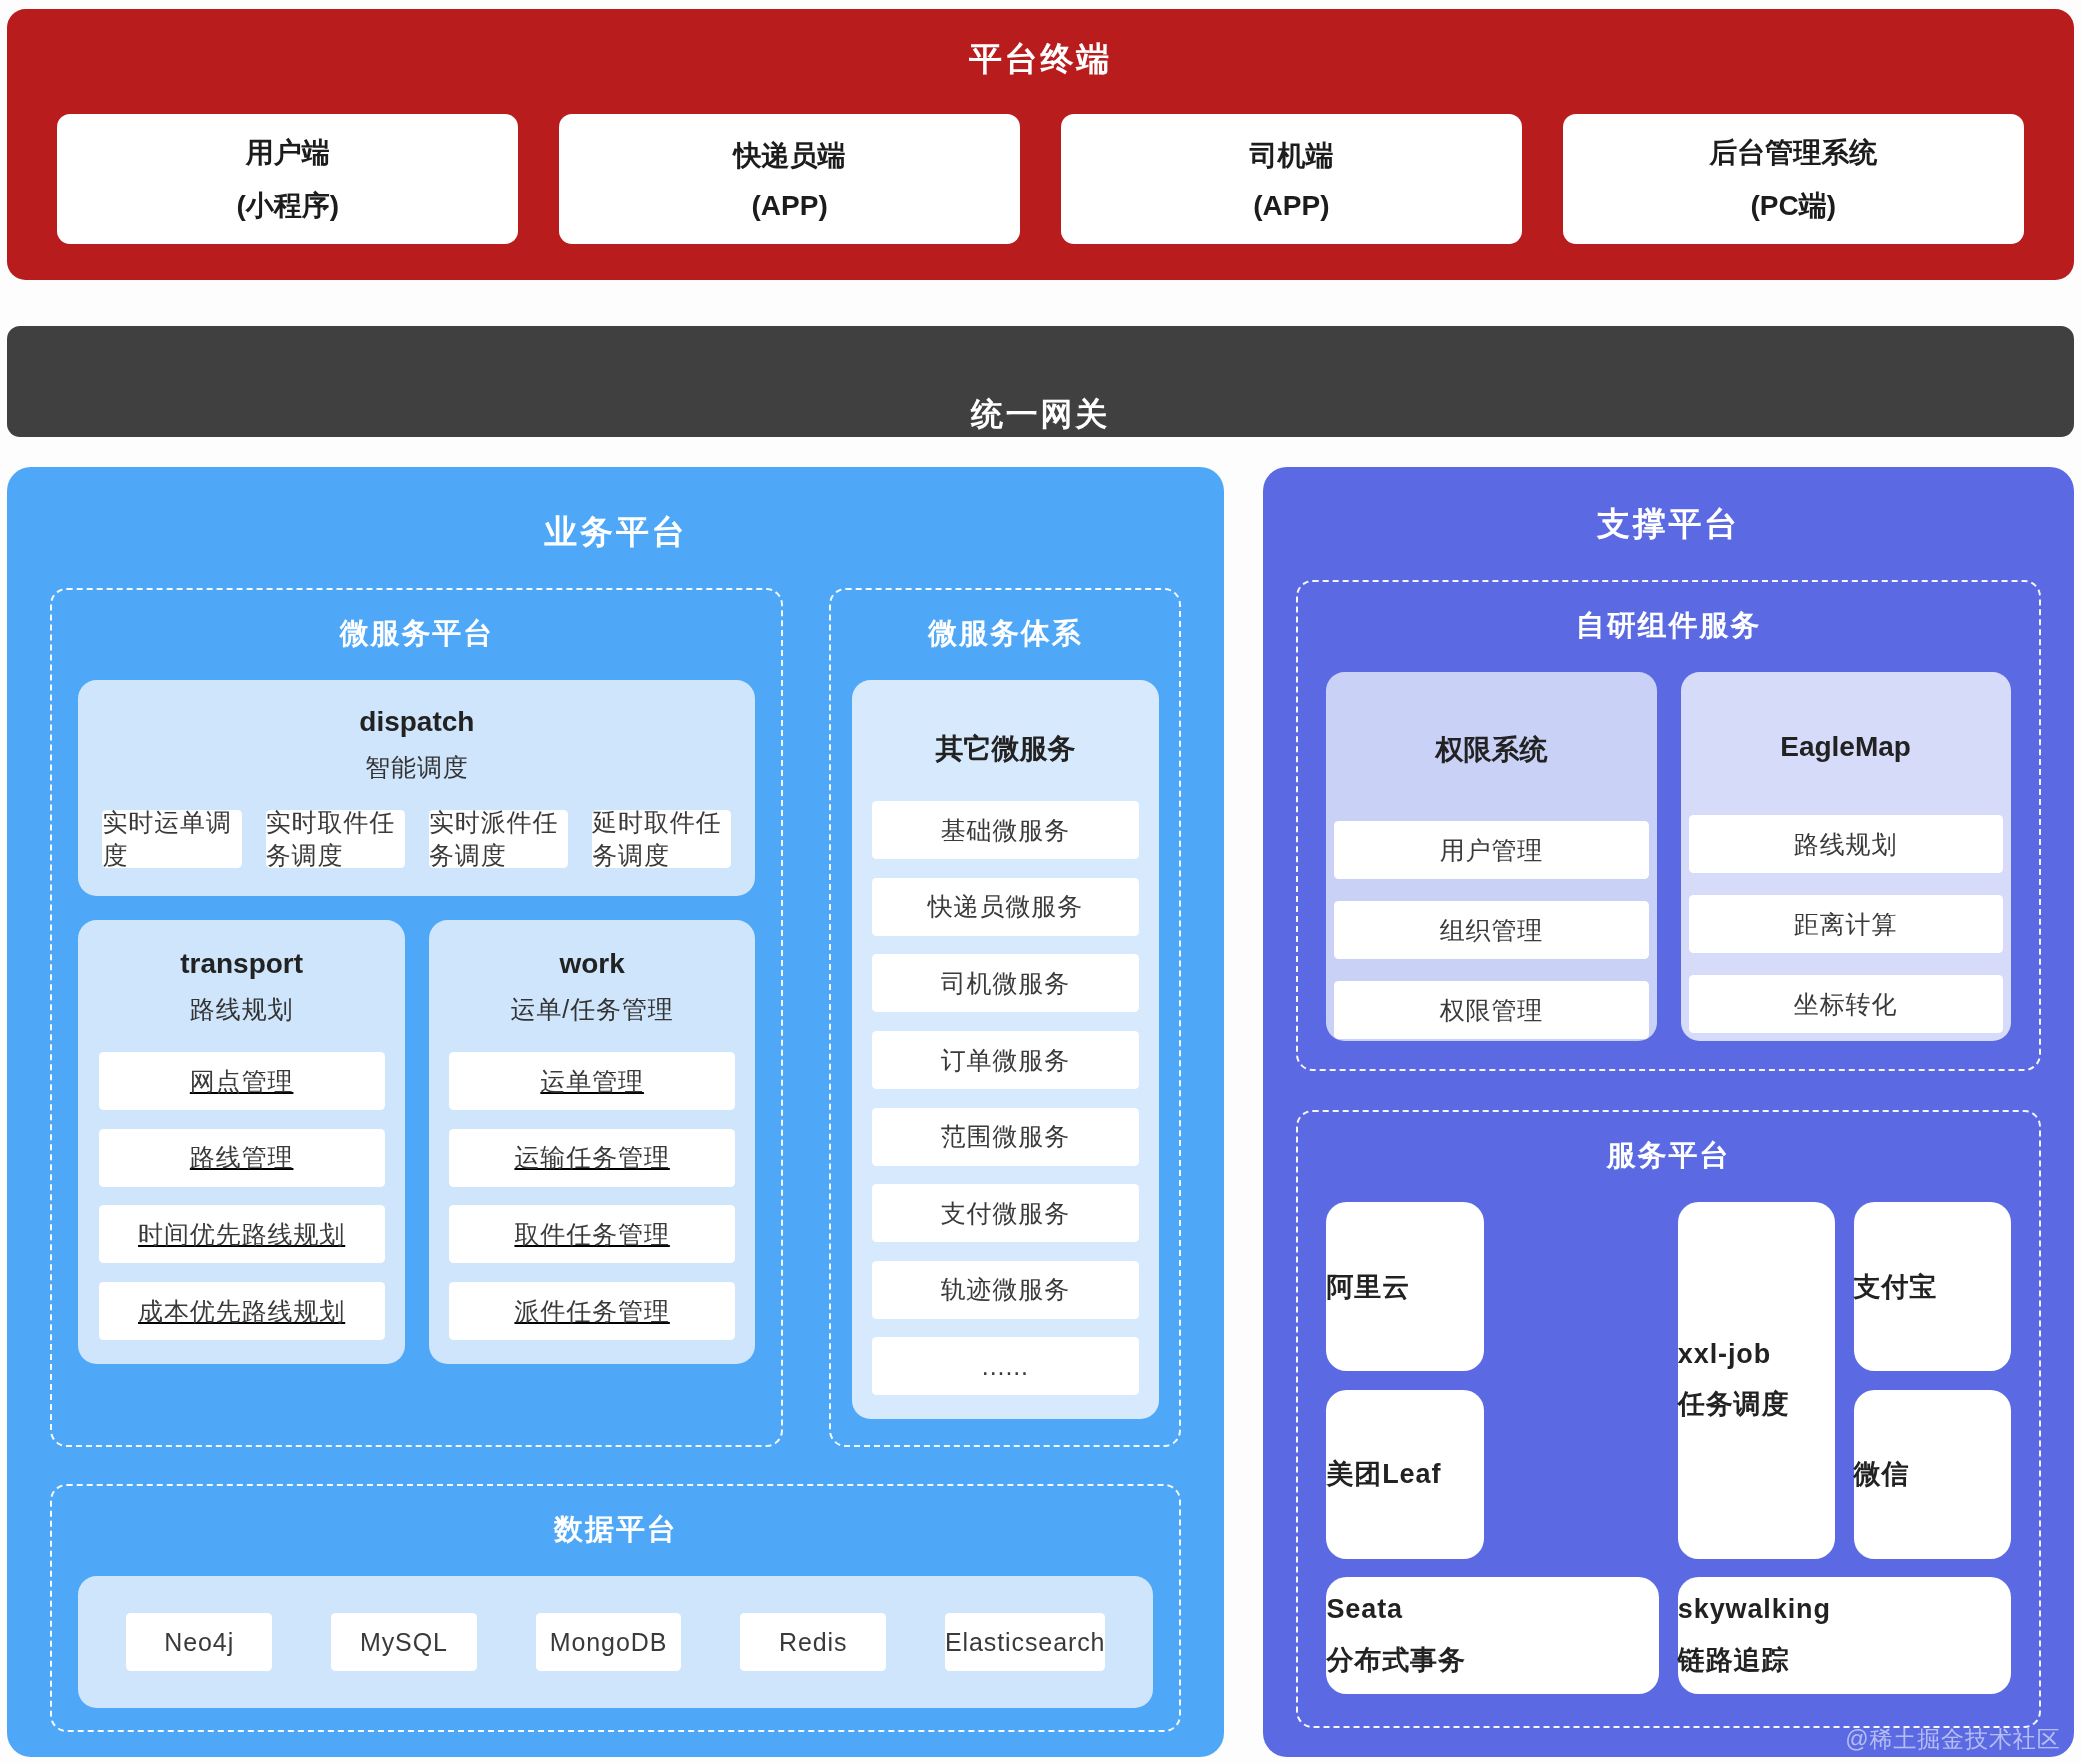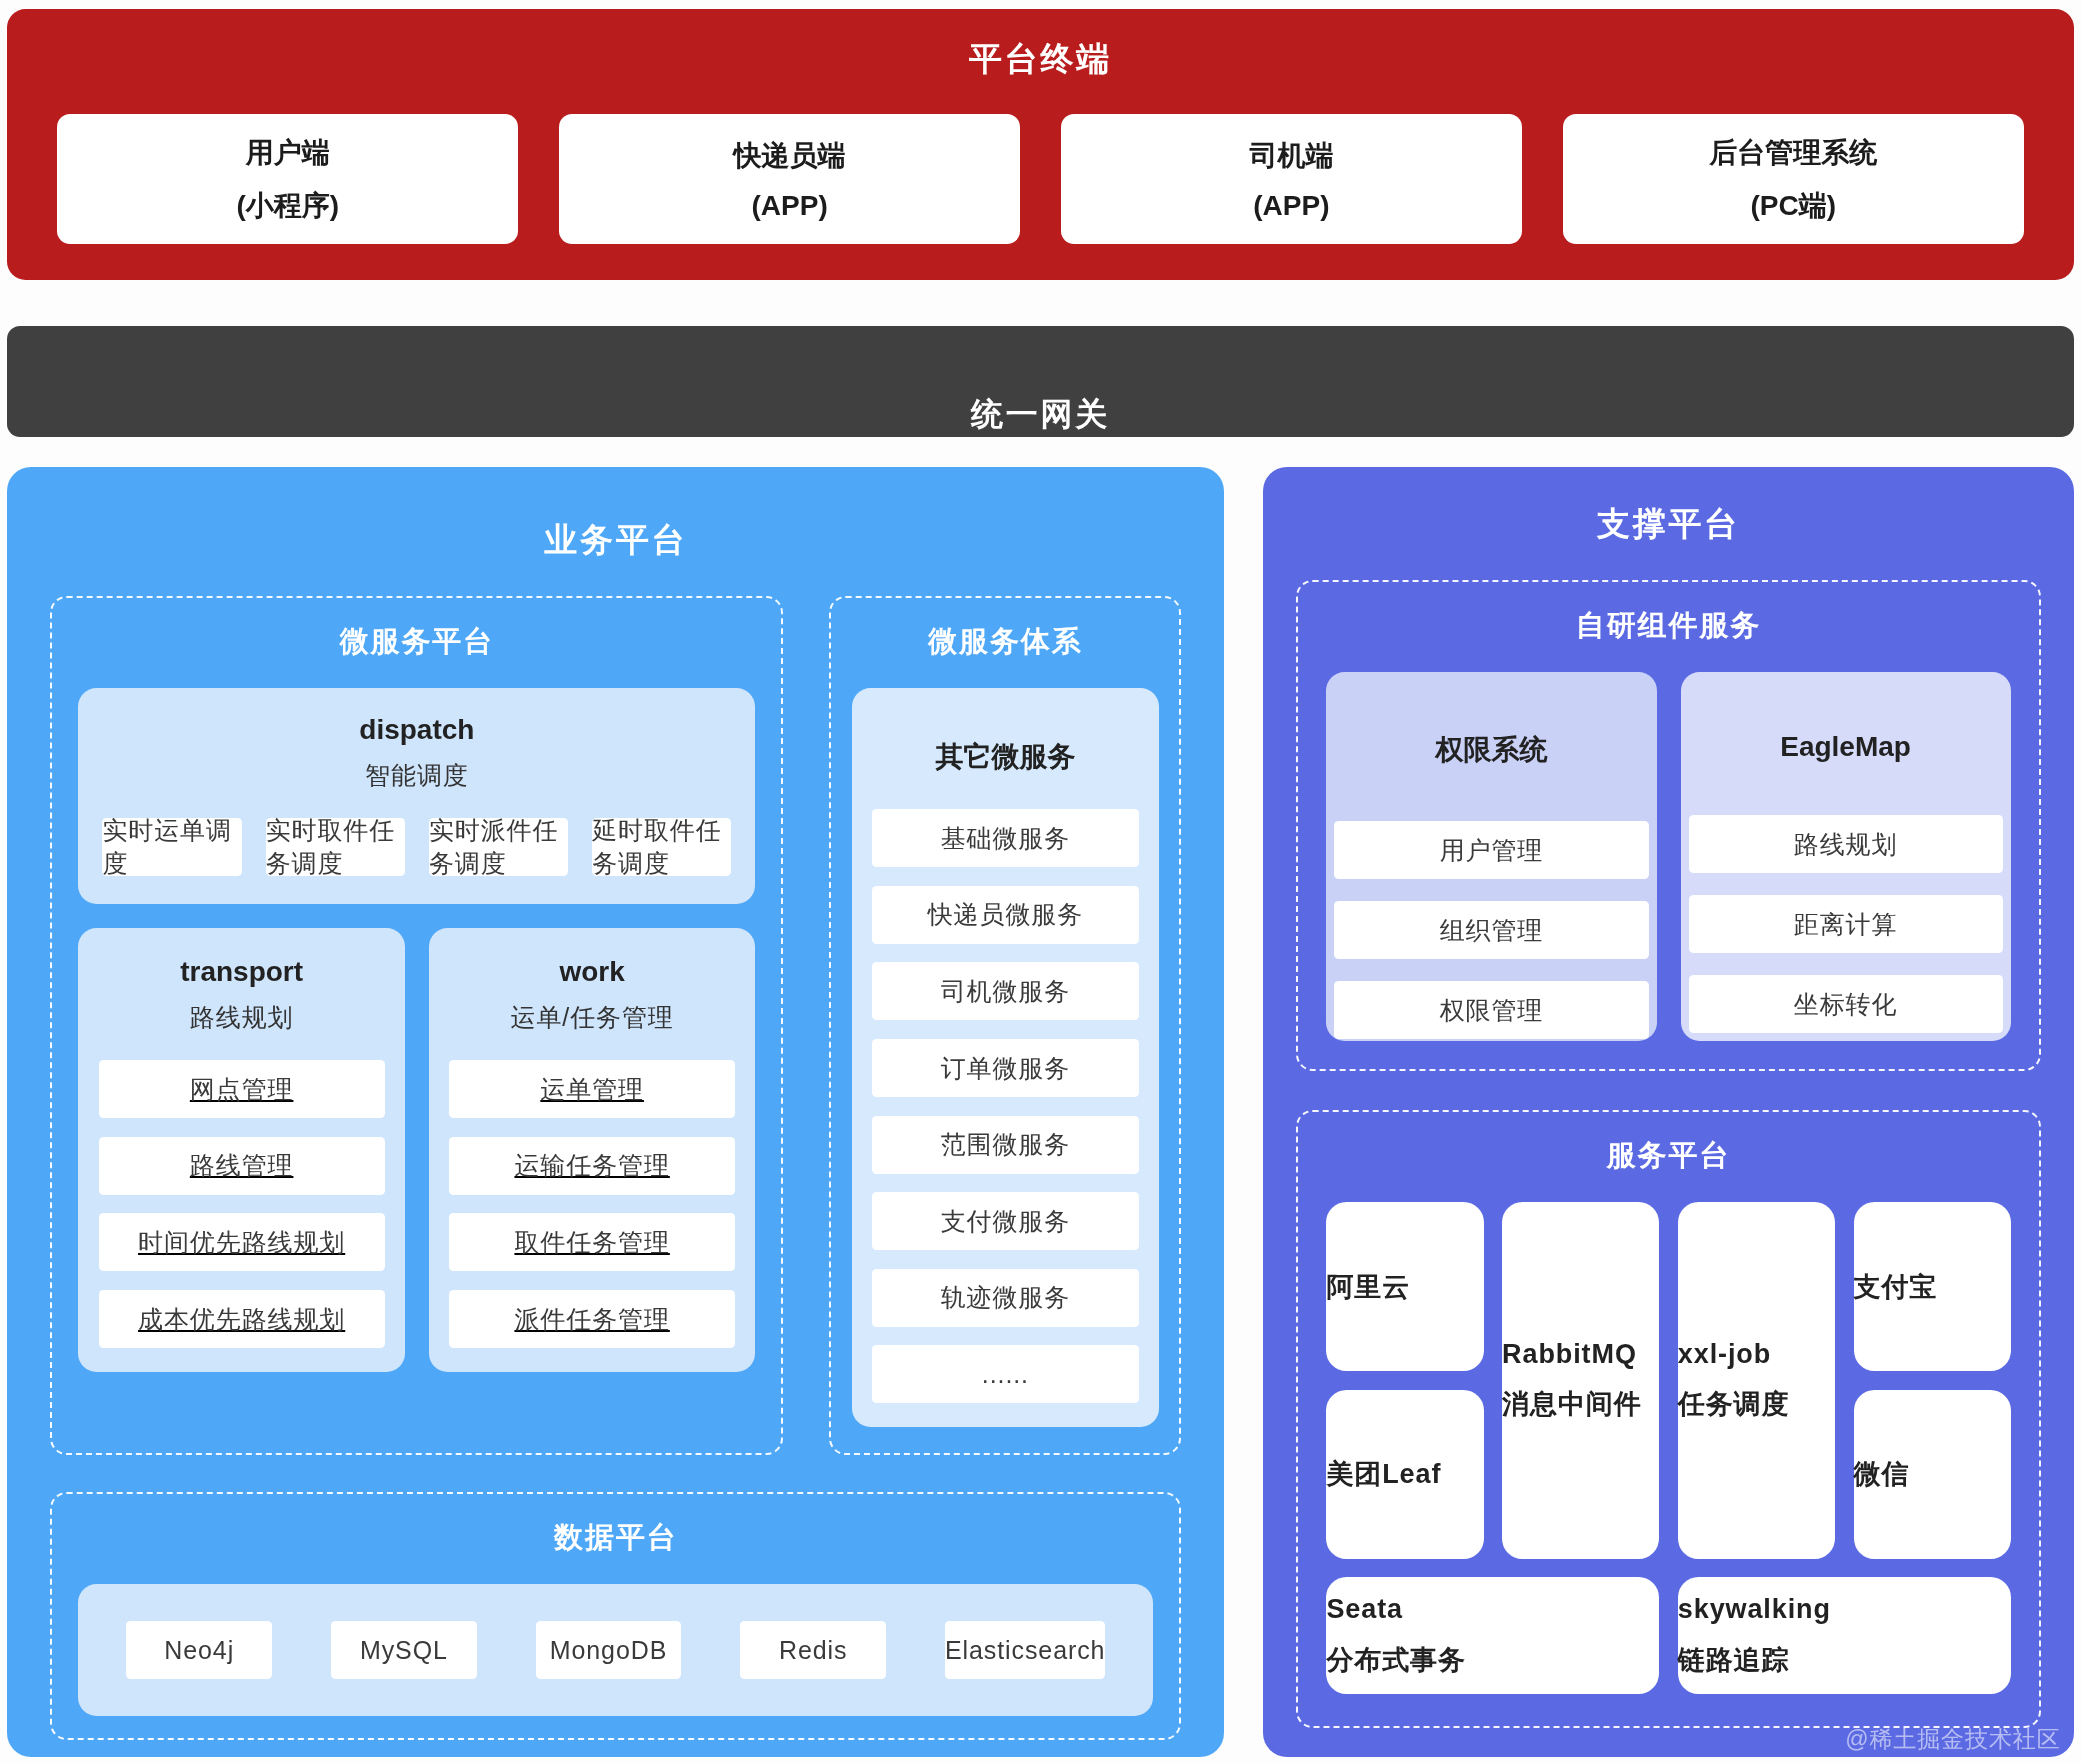--- a/index.html
+++ b/index.html
@@ -35,21 +35,21 @@
   }
 
   
   .main-row { display:flex; gap:39px; margin-top:30px; align-items:stretch; }
   .panel-title {
     color:#fff; font-size:33px; font-weight:bold; text-align:center;
     letter-spacing:2.8px; padding:35px 0 33px;
   }
   .business-panel {
     width:1217px; height:1290px; background:#4fa8f7; border-radius:24px;
-    padding:16px 43px;
+    padding:8px 43px;
   }
   .support-panel {
     flex:1; height:1290px; background:#5b6ae3; border-radius:24px;
     padding:0 33px; position:relative;
   }
 
   .dashed-box { border:2.8px dashed rgba(255,255,255,.95); border-radius:16.7px; }
   .dashed-title {
     color:#fff; font-size:29px; font-weight:bold; text-align:center;
     letter-spacing:1.9px; padding:24px 0 26px;
@@ -249,24 +249,20 @@
           </div>
         </div>
       </div>
 
       <div class="dashed-box svc-box">
         <div class="dashed-title">服务平台</div>
         <div class="svc-grid">
           <div class="svc-card pos-aliyun">
             <div>阿里云</div>
           </div>
-          <div class="svc-card pos-rabbitmq">
-            <div>RabbitMQ</div>
-            <div>消息中间件</div>
-          </div>
           <div class="svc-card pos-xxljob">
             <div>xxl-job</div>
             <div>任务调度</div>
           </div>
           <div class="svc-card pos-alipay">
             <div>支付宝</div>
           </div>
           <div class="svc-card pos-meituan">
             <div>美团Leaf</div>
           </div>

